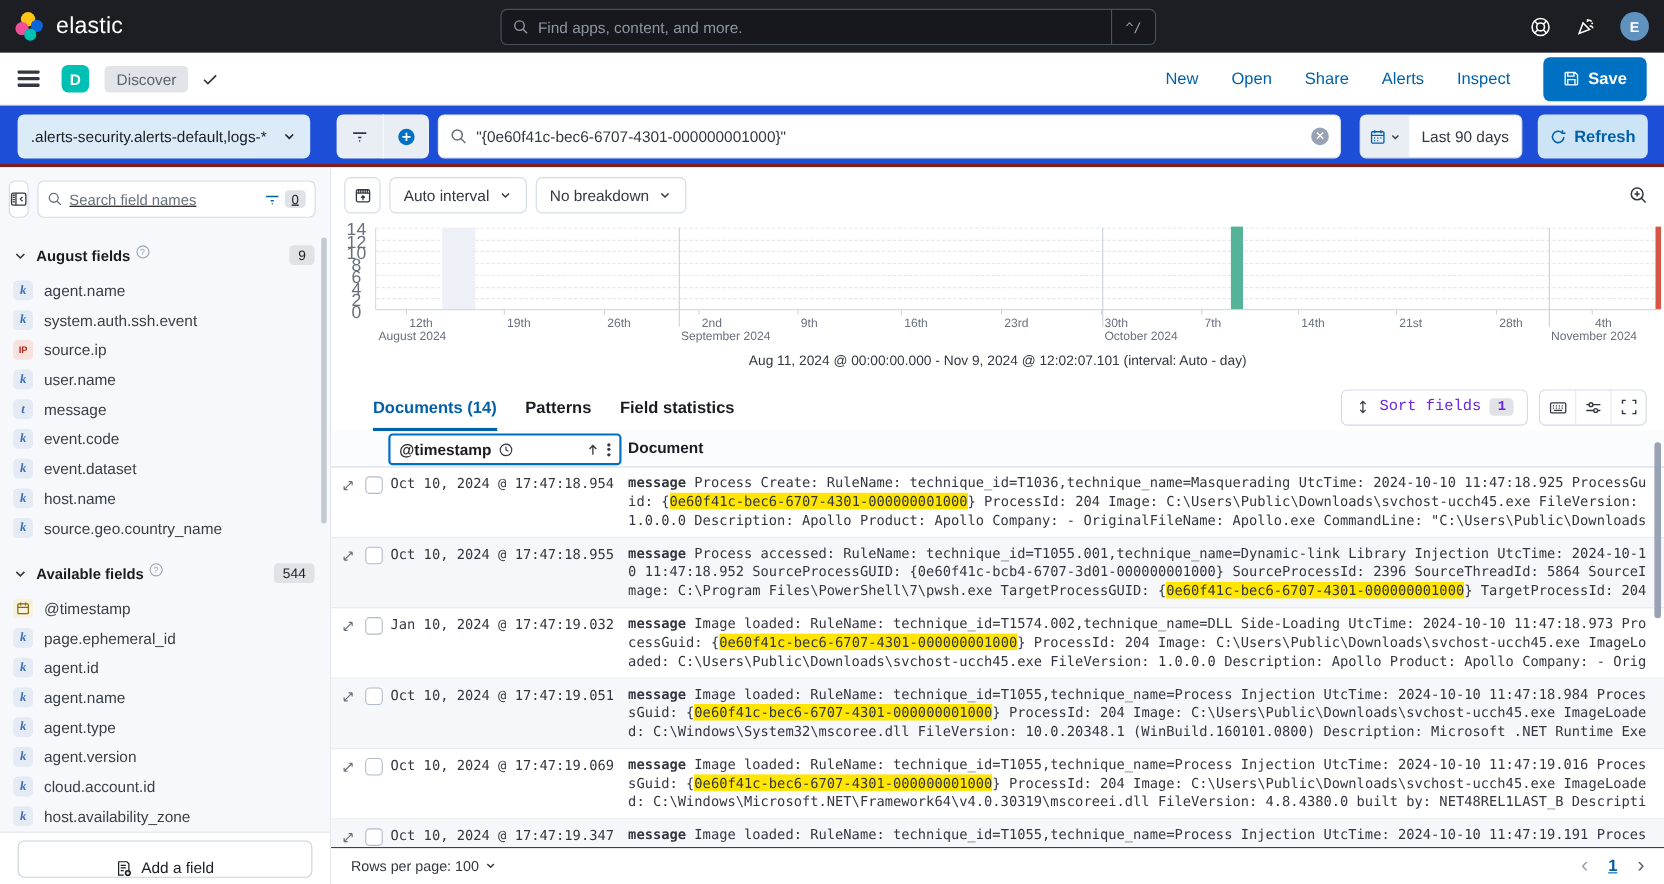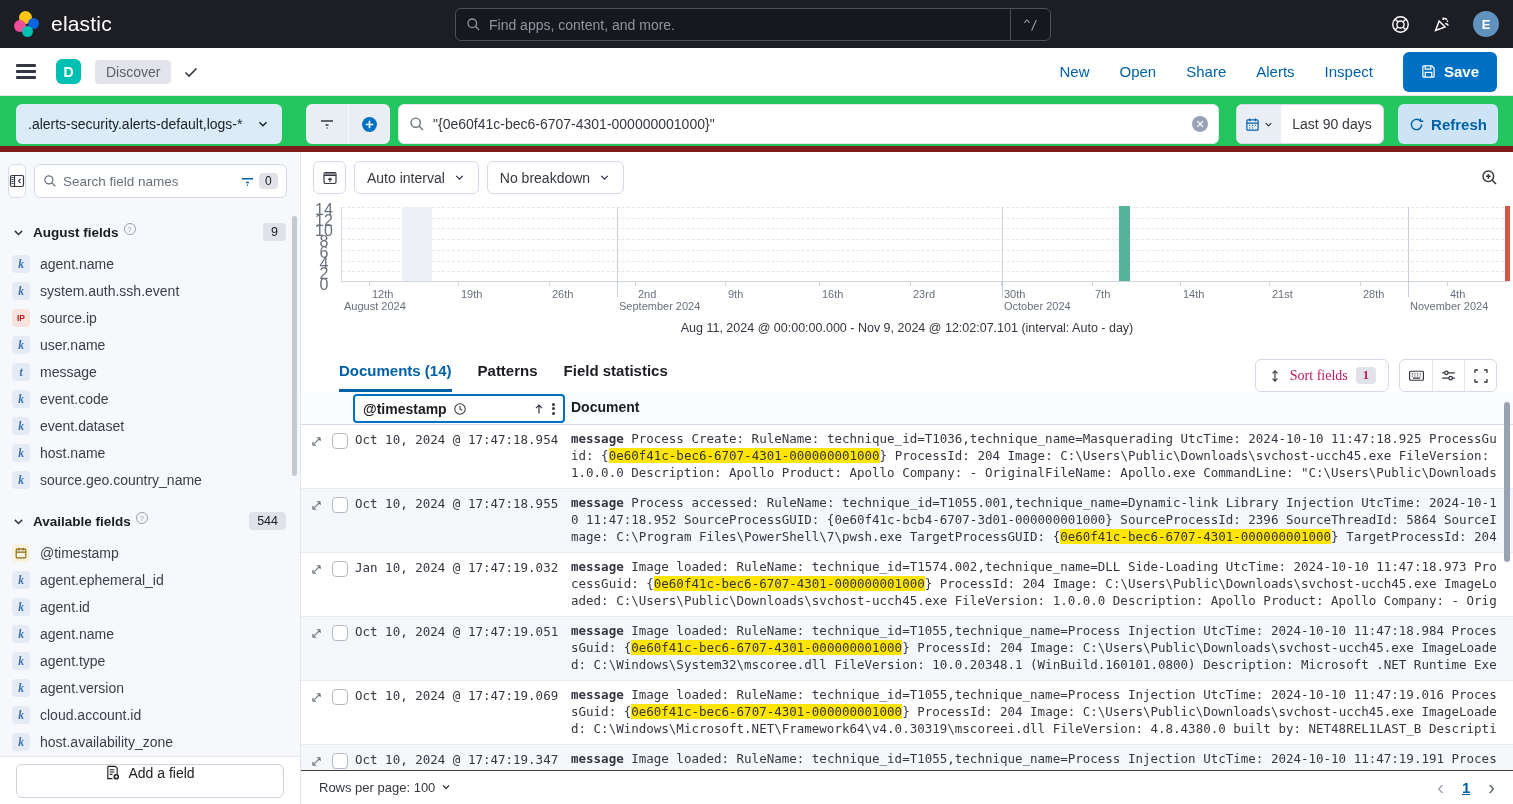--- a/index.html
+++ b/index.html
@@ -24,80 +24,80 @@
   .hamburger { width:20px; margin-left:16px; cursor:pointer; }
   .hamburger i { display:block; height:2.5px; background:#343741; margin:3.5px 0; border-radius:1px; }
   .d-badge { width:25px; height:25px; margin-left:20px; border-radius:6px; background:#00bfb3; color:#fff; font-weight:700; font-size:14px; display:flex; align-items:center; justify-content:center; }
   .breadcrumb-pill { margin-left:14px; background:#e2e4e9; color:#5c626c; font-size:14px; padding:4px 11px; border-radius:4px; }
   .nav-check { margin-left:12px; }
   .nav-right { position:absolute; right:16px; display:flex; align-items:center; gap:30px; }
   .nav-link { color:#0061a8; font-size:15px; cursor:pointer; }
   .save-btn { background:#0071c2; color:#fff; border:none; border-radius:6px; height:40px; padding:0 18px; font-size:15px; font-weight:600; display:flex; align-items:center; gap:8px; cursor:pointer; font-family:"Liberation Sans",sans-serif; }
 
   
-  .querybar { position:absolute; left:0; top:96px; width:1513px; height:56px; background:#22c55e; border-bottom:6px solid #7f1d1d; }
+  .querybar { position:absolute; left:0; top:96px; width:1513px; height:56px; background:#1d4ed8; border-bottom:3px solid #7f1d1d; }
   .dataview-btn { position:absolute; left:16px; top:8px; width:266px; height:40px; background:#dcebf8; border:none; border-radius:6px; display:flex; align-items:center; justify-content:space-between; padding:0 12px; font-size:14px; color:#1b1f26; cursor:pointer; font-family:"Liberation Sans",sans-serif; }
   .filter-group { position:absolute; left:306px; top:8px; width:84px; height:40px; background:#e9edf4; border-radius:6px; display:flex; }
   .filter-group .seg { width:42px; height:40px; display:flex; align-items:center; justify-content:center; cursor:pointer; }
   .filter-group .seg + .seg { border-left:1px solid #f7f8fc; }
   .query-input { position:absolute; left:398px; top:8px; width:821px; height:40px; background:#fff; border:1px solid #e4e7ee; border-radius:6px; display:flex; align-items:center; padding:0 10px; }
   .query-input input { flex:1; border:none; outline:none; font-size:14px; color:#343741; margin-left:8px; font-family:"Liberation Sans",sans-serif; background:transparent; }
   .clear-btn { width:16px; height:16px; border-radius:50%; background:#98a2b3; color:#fff; font-size:11px; line-height:16px; text-align:center; cursor:pointer; }
   .datepicker { position:absolute; left:1236px; top:8px; width:148px; height:40px; background:#fff; border:1px solid #d3dae6; border-radius:6px; display:flex; overflow:hidden; }
   .datepicker .cal-seg { width:44px; background:#e9edf4; display:flex; align-items:center; justify-content:center; gap:3px; cursor:pointer; }
   .datepicker .range-seg { flex:1; display:flex; align-items:center; justify-content:center; font-size:14px; color:#343741; cursor:pointer; }
   .refresh-btn { position:absolute; left:1398px; top:8px; width:100px; height:40px; background:#cde4f7; color:#0061a8; border:none; border-radius:6px; font-size:15px; font-weight:600; display:flex; align-items:center; justify-content:center; gap:7px; cursor:pointer; font-family:"Liberation Sans",sans-serif; }
 
   
   .sidebar { position:absolute; left:0; top:152px; width:300px; height:652px; background:#f7f8fc; }
-  .sidebar-controls { display:flex; gap:8px; padding:12px 14px 4px 8px; }
+  .sidebar-controls { display:flex; gap:8px; padding:12px 14px 4px 8px;text-decoration:underline; }
   .collapse-btn { width:34px; height:34px; background:#fff; border:1px solid #d3dae6; border-radius:6px; display:flex; align-items:center; justify-content:center; cursor:pointer; }
   .field-search { flex:1; height:34px; background:#fff; border:1px solid #d3dae6; border-radius:6px; display:flex; align-items:center; padding:0 8px; }
   .field-search input { flex:1; min-width:0; border:none; outline:none; font-size:13.5px; color:#343741; margin-left:6px; background:transparent; font-family:"Liberation Sans",sans-serif; }
   .field-search input::placeholder { color:#69707d; }
   .field-search .count-badge { background:#e0e2e8; border-radius:4px; font-size:12px; color:#1a1c21; padding:1px 6px; margin-left:4px; }
   .section-hdr { display:flex; align-items:center; padding:0 14px 0 12px; height:24px; margin-top:18px; }
   .section-hdr .title { font-size:13.5px; font-weight:700; color:#1a1c21; margin-left:8px; }
   .info-dot { width:12px; height:12px; border:1px solid #98a2b3; border-radius:50%; color:#98a2b3; font-size:8px; line-height:11px; text-align:center; margin-left:5px; margin-top:-6px; }
   .section-hdr .badge { margin-left:auto; background:#e0e2e8; border-radius:4px; font-size:12.5px; color:#1a1c21; padding:2px 8px; }
   .field-list { margin-top:6px; }
   .field-row { display:flex; align-items:center; height:27px; padding:0 12px; cursor:pointer; }
   .field-row .label { font-size:14px; color:#3a3f47; margin-left:10px; white-space:nowrap; }
   .tok { width:18px; height:18px; border-radius:4px; display:flex; align-items:center; justify-content:center; flex:none; }
   .tok-k, .tok-t { background:#e4ebf5; color:#3c6eb4; font-style:italic; font-weight:700; font-size:11.5px; font-family:"Liberation Serif",serif; }
   .tok-ip { background:#f7e2de; color:#b4261b; font-weight:700; font-size:8.5px; }
   .tok-date { background:#f7f1de; }
   .sidebar-footer { position:absolute; left:0; bottom:0; width:100%; height:48px; background:#fff; border-top:1px solid #e3e6ec; display:flex; align-items:center; justify-content:center; }
-  .add-field-btn { width:268px; height:34px; background:#fff; border:1px solid #c9d1dc; border-radius:6px; font-size:14px; color:#1a1c21; display:flex; align-items:flex-start; justify-content:center; gap:8px; cursor:pointer; font-family:"Liberation Sans",sans-serif; }
+  .add-field-btn { width:268px; height:34px; background:#fff; border:1px solid #c9d1dc; border-radius:6px; font-size:14px; color:#1a1c21; display:flex; align-items:flex-end; justify-content:center; gap:8px; cursor:pointer; font-family:"Liberation Sans",sans-serif; }
   .sidebar-scroll { position:absolute; right:3px; top:64px; width:5px; height:260px; background:#c4cad4; border-radius:3px; }
 
   
   .main { position:absolute; left:300px; top:152px; width:1213px; height:652px; background:#fff; border-left:1px solid #e3e6ec; }
   .chart-controls { position:absolute; left:12px; top:9px; display:flex; gap:8px; align-items:center; }
   .icon-btn32 { width:33px; height:33px; background:#fff; border:1px solid #d3dae6; border-radius:6px; display:flex; align-items:center; justify-content:center; cursor:pointer; }
   .dropdown-btn { height:33px; background:#fff; border:1px solid #d3dae6; border-radius:6px; padding:0 12px; font-size:14px; color:#343741; display:flex; align-items:center; gap:8px; cursor:pointer; font-family:"Liberation Sans",sans-serif; }
   .chart-save { position:absolute; right:14px; top:16px; cursor:pointer; }
 
   .plot { position:absolute; left:40px; top:55px; width:1168px; height:75px; border-left:1px solid #d3dae6; border-bottom:1px solid #cfd5df; }
   .gridline { position:absolute; left:0; width:100%; border-top:1px dashed #e4e7ed; }
   .ylab { position:absolute; right:calc(100% + 6px); font-size:16px; color:#69707d; width:24px; text-align:center; }
   .xtick { position:absolute; top:75px; width:1px; height:4px; background:#cfd5df; }
   .xlab { position:absolute; top:81px; font-size:11px; color:#69707d; white-space:nowrap; }
   .mlab { position:absolute; top:93px; font-size:11px; color:#69707d; white-space:nowrap; }
   .mline { position:absolute; top:0; width:1px; height:90px; background:#c9cfd9; }
   .bar { position:absolute; bottom:0; }
   .hover-band { position:absolute; top:0; bottom:0; background:#edf1f7; }
   .chart-caption { position:absolute; left:0; top:169px; width:100%; text-align:center; font-size:12.5px; color:#343741; }
 
-  .tabs-row { position:absolute; left:0; top:196px; width:100%; height:44px; display:flex; align-items:flex-end; }
+  .tabs-row { position:absolute; left:0; top:196px; width:100%; height:44px; display:flex; align-items:center; }
   .tabs { display:flex; gap:26px; margin-left:38px; height:100%; align-items:center; }
   .tab { font-size:15px; font-weight:700; color:#1a1c21; height:100%; display:flex; align-items:center; border-bottom:3px solid transparent; cursor:pointer; padding-top:3px; }
   .tab.active { color:#0061a8; border-bottom-color:#0061a8; }
   .tabs-right { margin-left:auto; margin-right:16px; display:flex; align-items:center; gap:10px; }
-  .sort-btn { height:33px; background:#fff; border:1px solid #d3dae6; border-radius:6px; padding:0 12px; font-size:14px; color:#be185d; display:flex; align-items:center; gap:8px; cursor:pointer; font-family:Liberation Serif, serif; }
+  .sort-btn { height:33px; background:#fff; border:1px solid #d3dae6; border-radius:6px; padding:0 12px; font-size:14px; color:#6d28d9; display:flex; align-items:center; gap:8px; cursor:pointer; font-family:Liberation Mono, monospace; }
   .sort-btn .badge1 { background:#e0e2e8; border-radius:4px; font-size:12.5px; padding:1px 7px; font-weight:600; }
   .icon-strip { display:flex; border:1px solid #d3dae6; border-radius:6px; overflow:hidden; background:#fff; }
   .icon-strip .istrip-btn { width:32px; height:31px; display:flex; align-items:center; justify-content:center; cursor:pointer; }
   .icon-strip .istrip-btn + .istrip-btn { border-left:1px solid #e3e6ec; }
 
   .thead { position:absolute; left:0; top:240px; width:100%; height:33px; background:#fbfcfd; border-bottom:1px solid #d3dae6; }
   .ts-col-hdr { position:absolute; left:52px; top:2px; width:212px; height:29px; border:2px solid #0071c2; border-radius:4px; background:#fff; display:flex; align-items:center; padding:0 8px; gap:6px; }
   .ts-col-hdr .hdr-label { font-size:14px; font-weight:700; color:#1a1c21; }
   .doc-col-hdr { position:absolute; left:270px; top:7px; font-size:14px; font-weight:700; color:#1a1c21; }
   .kebab i { display:block; width:3px; height:3px; border-radius:50%; background:#343741; margin:1.5px 0; }
@@ -346,21 +346,21 @@
           <span class="tok tok-date">
             <svg width="14" height="14" viewBox="0 0 16 16" fill="none" stroke="#8a6a0b" stroke-width="1.3">
               <rect x="2.5" y="3.5" width="11" height="10" rx="1"></rect>
               <path d="M5.5 2v3 M10.5 2v3 M2.5 7h11"></path>
             </svg>
           </span>
           <span class="label">@timestamp</span>
         </div>
         <div class="field-row">
           <span class="tok tok-k">k</span>
-          <span class="label">agent.ephemeral_id</span>
+          <span class="label">page.ephemeral_id</span>
         </div>
         <div class="field-row">
           <span class="tok tok-k">k</span>
           <span class="label">agent.id</span>
         </div>
         <div class="field-row">
           <span class="tok tok-k">k</span>
           <span class="label">agent.name</span>
         </div>
         <div class="field-row">

